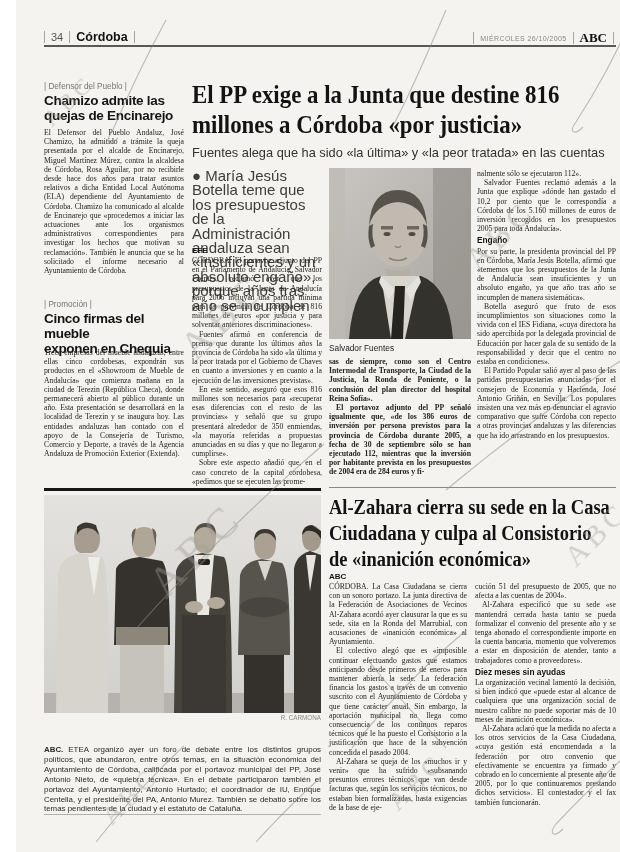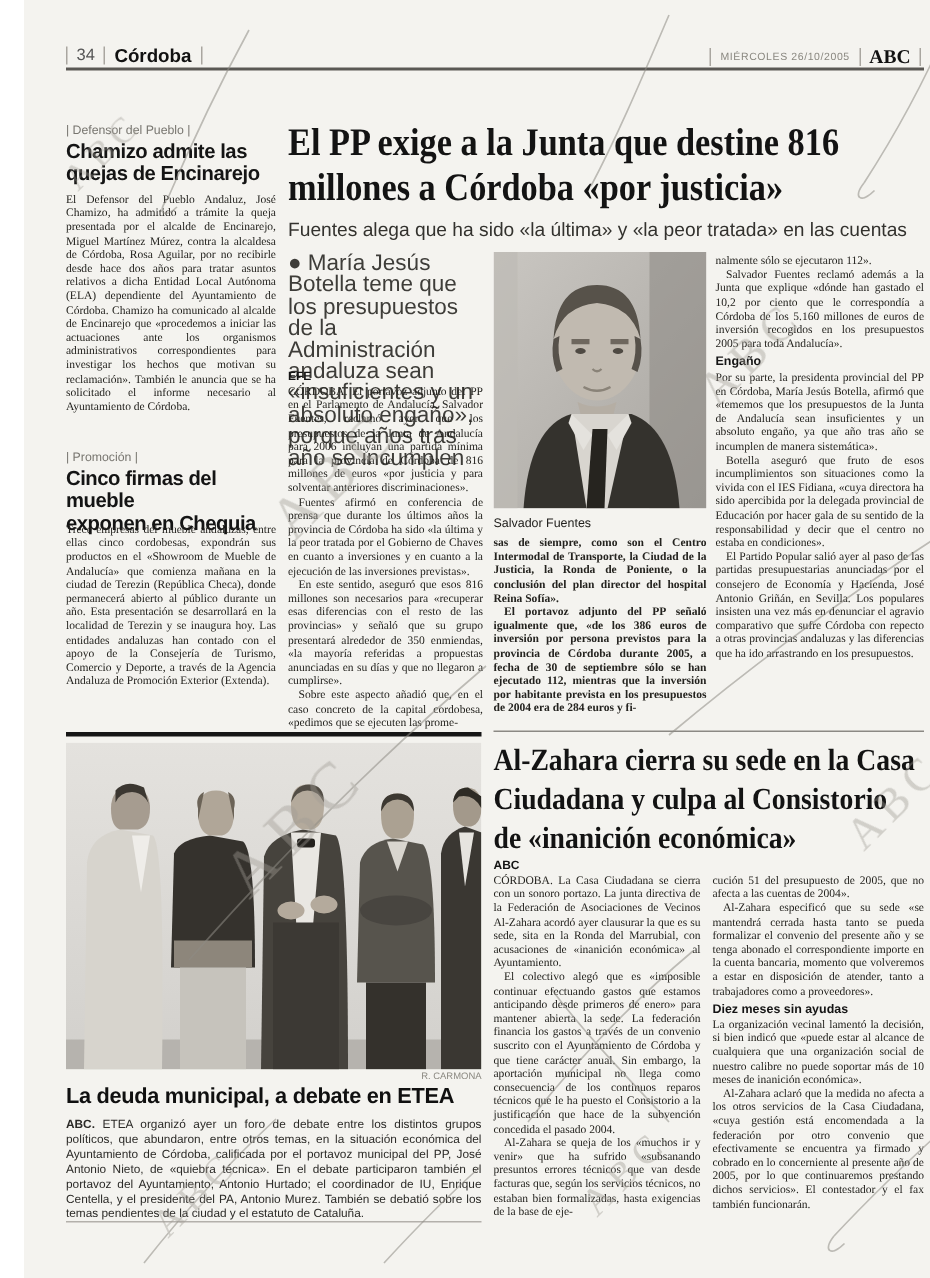--- a/index.html
+++ b/index.html
@@ -207,21 +207,20 @@
       <path d="M210 46 Q210 34 221 34 Q232 34 232 46 Q228 38 221 38 Q214 38 210 46 Z" fill="#3c3831"></path>
       <polygon points="214,66 228,66 221,86" fill="#d9d6cf"></polygon>
 
       <path d="M250 218 L250 74 Q252 60 266 56 L277 60 L277 218 Z" fill="#3a3732"></path>
       <path d="M266 56 Q258 54 258 42 Q258 30 268 30 Q277 31 277 43 Q277 54 270 56 Z" fill="#a3998b"></path>
       <path d="M258 40 Q259 30 268 30 L277 36 L277 44 Q272 34 262 36 Z" fill="#2e2b25"></path>
       <polygon points="262,60 272,60 266,96" fill="#e6e4df"></polygon>
     </svg>
   </div>
   <div class="abs credit" style="left:28px;top:714px;width:277px;">R. CARMONA</div>
-  <div class="abs ftitle" style="left:28px;top:723px;width:277px;">La deuda municipal, a debate en ETEA</div>
   <div class="abs fcap" style="left:28px;top:745px;width:277px;">
     <span class="b">ABC.</span>
     <span>ETEA organizó ayer un foro de debate entre los distintos grupos políticos, que abundaron, entre otros temas, en la situación económica del Ayuntamiento de Córdoba, calificada por el portavoz municipal del PP, José Antonio Nieto, de «quiebra técnica». En el debate participaron también el portavoz del Ayuntamiento, Antonio Hurtado; el coordinador de IU, Enrique Centella, y el presidente del PA, Antonio Murez. También se debatió sobre los temas pendientes de la ciudad y el estatuto de Cataluña.</span>
   </div>
   <div class="abs rule-thin" style="left:28px;top:814px;width:277px;background:#b3b0ab;"></div>
 
   <svg class="abs wm" style="left:0;top:0;" width="620" height="852" viewBox="0 0 620 852">
     <g stroke="#8f8c85" stroke-width="1.1" fill="none">
       <path d="M96 132 C 108 104 126 64 150 20"></path>
       <path d="M96 132 c -8 10 -2 14 6 6"></path>

